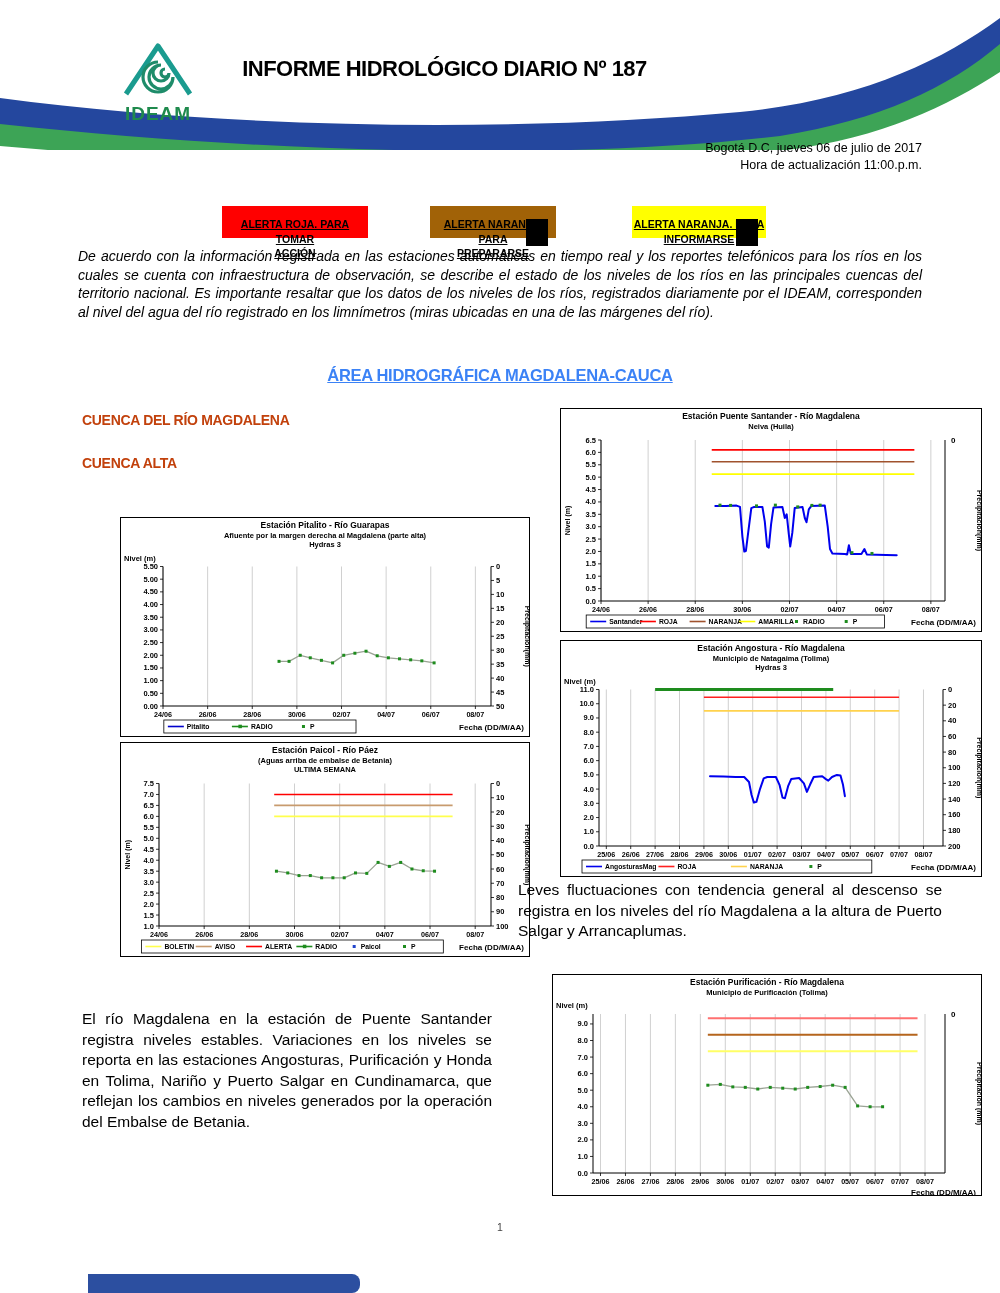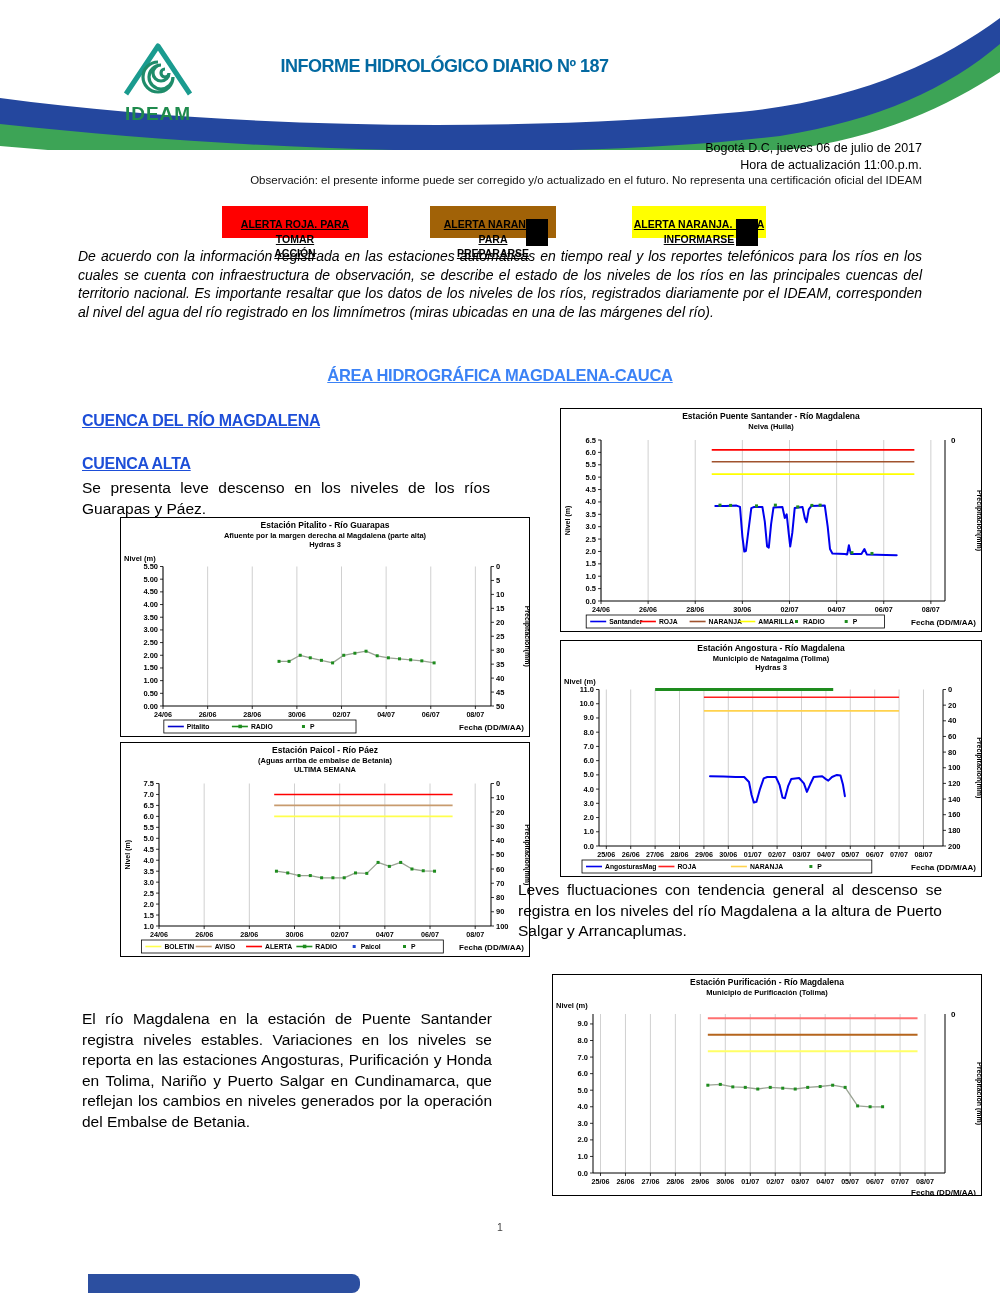--- a/index.html
+++ b/index.html
@@ -3,36 +3,36 @@
 <meta charset="utf-8">
 <style>
   html,body{margin:0;padding:0;background:#ffffff;}
   .page{position:relative;width:1000px;height:1293px;background:#fff;
         font-family:"Liberation Sans",sans-serif;color:#000;overflow:hidden;}
   .abs{position:absolute;}
   
   .swoosh{position:absolute;left:0;top:0;width:1000px;height:150px;}
   .logo{position:absolute;left:112px;top:34px;width:92px;height:92px;}
   .report-title{position:absolute;left:0;top:56px;width:889px;text-align:center;
-       font-size:18px;font-weight:bold;color:#0369a1;letter-spacing:-0.5px;}
+       font-size:22px;font-weight:bold;color:#000000;letter-spacing:-0.5px;}
   .dates{position:absolute;right:78px;top:140px;text-align:right;font-size:12.5px;line-height:1.32;}
   .obs{position:absolute;right:78px;left:80px;top:174px;text-align:right;font-size:11.5px;color:#111;}
   
   .alert{position:absolute;top:206px;height:32px;font-size:10.5px;font-weight:bold;
          text-align:center;line-height:1.4;text-decoration:underline;padding-top:11px;box-sizing:border-box;}
   .alert-red{left:222px;width:146px;background:#FF0000;}
   .alert-orange{left:430px;width:126px;background:#a16207;}
   .alert-yellow{left:632px;width:134px;background:#FFFF00;}
   .redact{position:absolute;right:8px;top:13px;width:22px;height:27px;background:#000;}
   
   .intro{position:absolute;left:78px;right:78px;top:247px;font-size:14px;font-style:italic;
          text-align:justify;line-height:1.33;}
   .section-title{position:absolute;left:0;top:366px;width:1000px;text-align:center;
          font-size:16.5px;font-weight:bold;color:#3b82f6;text-decoration:underline;letter-spacing:-0.3px;}
-  .h-blue{font-size:16px;font-weight:bold;color:#1d4ed8;text-decoration:underline;letter-spacing:-0.3px;}
+  .h-blue{font-size:14px;font-weight:bold;color:#c2410c;letter-spacing:-0.3px;}
   .para{font-size:15.5px;text-align:justify;line-height:1.33;}
   .lh1{left:82px;top:412px;}
   .lh2{left:82px;top:455px;}
   .lp1{left:82px;top:478px;width:408px;}
   .lp2{left:82px;top:966px;width:410px;margin-top:43px;}
   .rp1{left:518px;top:880px;width:424px;}
   
   .chart{position:absolute;background:#fff;border:1.5px solid #000;margin-left:40px;}
   .c1{left:80px;top:517px;width:408px;height:218px;}
   .c2{left:520px;top:408px;width:420px;height:222px;}
@@ -59,21 +59,20 @@
     <path d="M46 28 a15 15 0 1 0 15 15 a12 12 0 1 1 -12 -12 a8 8 0 1 0 8 8 a4 4 0 1 1 -4 -4" fill="none" stroke="#1E8C6A" stroke-width="3.2"></path>
     <text x="46" y="86" text-anchor="middle" font-size="19" font-weight="bold" fill="#1F8A4D" letter-spacing="1" font-family="Liberation Sans, sans-serif">IDEAM</text>
   </svg>
 
   <div class="report-title">INFORME HIDROLÓGICO DIARIO Nº 187</div>
 
   <div class="dates">
     <div>Bogotá D.C, jueves 06 de julio de 2017</div>
     <div>Hora de actualización 11:00.p.m.</div>
   </div>
-  <div class="obs">Observación: el presente informe puede ser corregido y/o actualizado en el futuro. No representa una certificación oficial del IDEAM</div>
 
   <div class="alert alert-red">
     <span>ALERTA ROJA. PARA TOMAR</span><br>
     <span>ACCIÓN</span>
   </div>
   <div class="alert alert-orange">
     <span>ALERTA NARANJA. PARA</span><br>
     <span>PREPARARSE</span>
     <span class="redact"></span>
   </div>
@@ -82,21 +81,20 @@
     <span>INFORMARSE</span>
     <span class="redact"></span>
   </div>
 
   <div class="intro">De acuerdo con la información registrada en las estaciones automáticas en tiempo real y los reportes telefónicos para los ríos en los cuales se cuenta con infraestructura de observación, se describe el estado de los niveles de los ríos en las principales cuencas del territorio nacional. Es importante resaltar que los datos de los niveles de los ríos, registrados diariamente por el IDEAM, corresponden al nivel del agua del río registrado en los limnímetros (miras ubicadas en una de las márgenes del río).</div>
 
   <div class="section-title">ÁREA HIDROGRÁFICA MAGDALENA-CAUCA</div>
 
   <div class="abs h-blue lh1">CUENCA DEL RÍO MAGDALENA</div>
   <div class="abs h-blue lh2">CUENCA ALTA</div>
-  <div class="abs para lp1">Se presenta leve descenso en los niveles de los ríos Guarapas y Páez.</div>
 
   <div class="chart c1"><svg width="408" height="218">
         <text x="204" y="10" font-size="8.5" text-anchor="middle" font-weight="bold" fill="#000">Estación Pitalito  - Río Guarapas</text>
         <text x="204" y="19.5" font-size="7.5" text-anchor="middle" font-weight="bold" fill="#000">Afluente por la margen derecha al Magdalena (parte alta)</text>
         <text x="204" y="29" font-size="7.5" text-anchor="middle" font-weight="bold" fill="#000">Hydras 3</text>
         <line x1="42" y1="48.5" x2="42" y2="188" stroke="#bcbcbc" stroke-width="0.7"></line>
         <line x1="42" y1="188" x2="42" y2="191" stroke="#000" stroke-width="0.8"></line>
         <text x="42" y="199" font-size="7.2" text-anchor="middle" font-weight="bold" fill="#000">24/06</text>
         <line x1="86.62585034013605" y1="48.5" x2="86.62585034013605" y2="188" stroke="#bcbcbc" stroke-width="0.7"></line>
         <line x1="86.62585034013605" y1="188" x2="86.62585034013605" y2="191" stroke="#000" stroke-width="0.8"></line>

